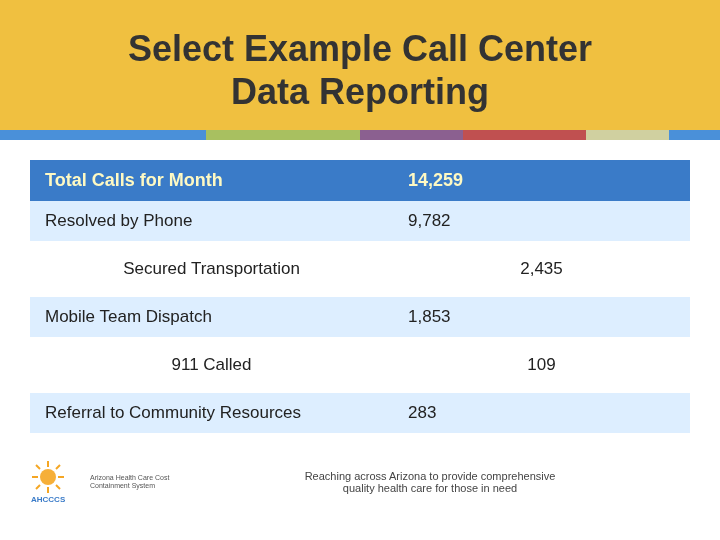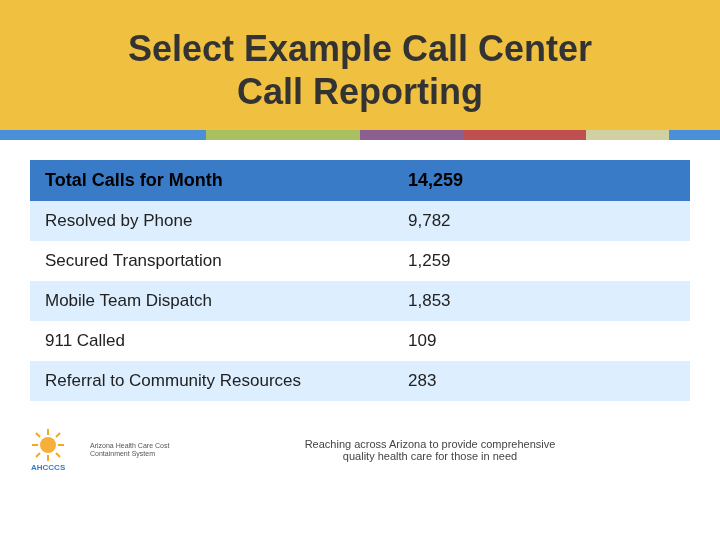--- a/index.html
+++ b/index.html
@@ -52,38 +52,39 @@
       padding: 20px 30px 10px 30px;
     }
 
     table {
       width: 100%;
       border-collapse: collapse;
     }
 
     tr.header-row td {
       background: #3a7bc8;
-      color: #000000;
+      color: #fef9c3;
       font-weight: bold;
       font-size: 18px;
       padding: 10px 15px;
     }
 
     tr.even-row td {
       background: #ddeeff;
       color: #222;
       font-size: 17px;
       padding: 10px 15px;
     }
 
     tr.odd-row td {
       background: #fff;
       color: #222;
       font-size: 17px;
-      padding: 10px 15px;
+      padding: 18px 15px;
+      text-align: center;
     }
 
     td.label-col {
       width: 55%;
     }
 
     td.value-col {
       width: 45%;
     }
 
@@ -126,21 +127,21 @@
       text-align: center;
       background: #f5f5f5;
     }
   </style>
 </head>
 <body>
 
 <div class="header">
   <div class="header-title">
     <span>Select Example Call Center</span><br>
-    <span>Call Reporting</span>
+    <span>Data Reporting</span>
   </div>
   <div class="header-color-bars">
     <div class="bar1"></div>
     <div class="bar2"></div>
     <div class="bar3"></div>
     <div class="bar4"></div>
     <div class="bar5"></div>
     <div class="bar6"></div>
   </div>
 </div>
@@ -151,21 +152,21 @@
     <tr class="header-row">
           <td class="label-col">Total Calls for Month</td>
           <td class="value-col">14,259</td>
         </tr>
         <tr class="even-row">
           <td class="label-col">Resolved by Phone</td>
           <td class="value-col">9,782</td>
         </tr>
         <tr class="odd-row">
           <td class="label-col">Secured Transportation</td>
-          <td class="value-col">1,259</td>
+          <td class="value-col">2,435</td>
         </tr>
         <tr class="even-row">
           <td class="label-col">Mobile Team Dispatch</td>
           <td class="value-col">1,853</td>
         </tr>
         <tr class="odd-row">
           <td class="label-col">911 Called</td>
           <td class="value-col">109</td>
         </tr>
         <tr class="even-row">

